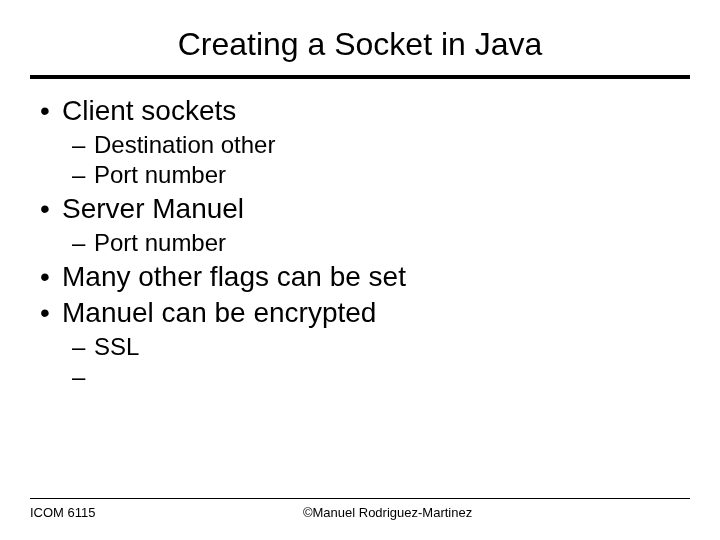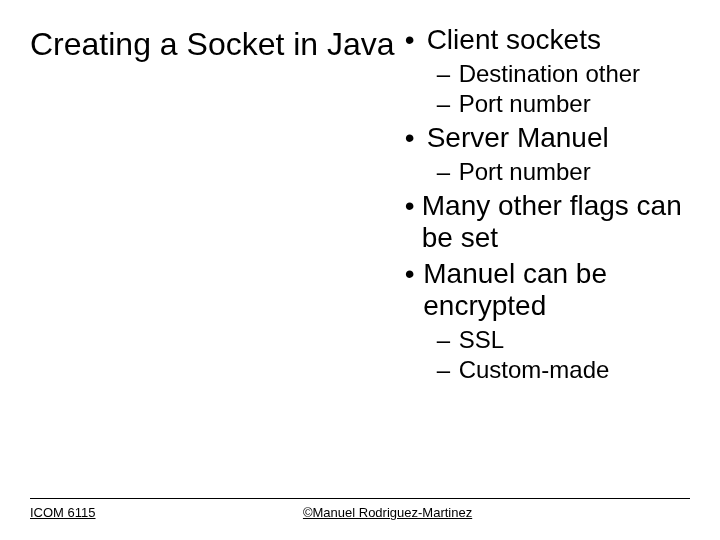--- a/index.html
+++ b/index.html
@@ -10,21 +10,21 @@
     font-family: Arial, Helvetica, sans-serif;
     color: #000000;
     position: relative;
     overflow: hidden;
   }
   .slide {
     width: 100%;
     height: 100%;
     padding: 20px 30px 0 30px;
     display: flex;
-    flex-direction: row;
+    flex-direction: column;
   }
   .title {
     font-size: 32px;
     font-weight: 400;
     text-align: center;
     padding: 6px 0 12px 0;
   }
   .title-divider {
     border: none;
     border-top: 4px solid #000000;
@@ -66,21 +66,20 @@
   }
   .footer-divider {
     border: none;
     border-top: 1px solid #000000;
     margin-bottom: 6px;
   }
   .footer-row {
     display: flex;
     font-size: 13px;
     font-weight: 400;
-    text-decoration: underline;
   }
   .footer-left {
     width: 33%;
     text-align: left;
   }
   .footer-center {
     width: 34%;
     text-align: right;
   }
   .footer-right {
@@ -127,21 +126,20 @@
     <div class="bullet-l1">
       <span class="dot">•</span>
       <span>Manuel can be encrypted</span>
     </div>
     <div class="bullet-l2">
       <span class="dash">–</span>
       <span>SSL</span>
     </div>
     <div class="bullet-l2">
       <span class="dash">–</span>
-      <span>Custom-made</span>
     </div>
 
   </div>
 
   <div class="footer">
     <hr class="footer-divider">
     <div class="footer-row">
       <div class="footer-left">ICOM 6115</div>
       <div class="footer-center">©Manuel Rodriguez-Martinez</div>
       <div class="footer-right"></div>

